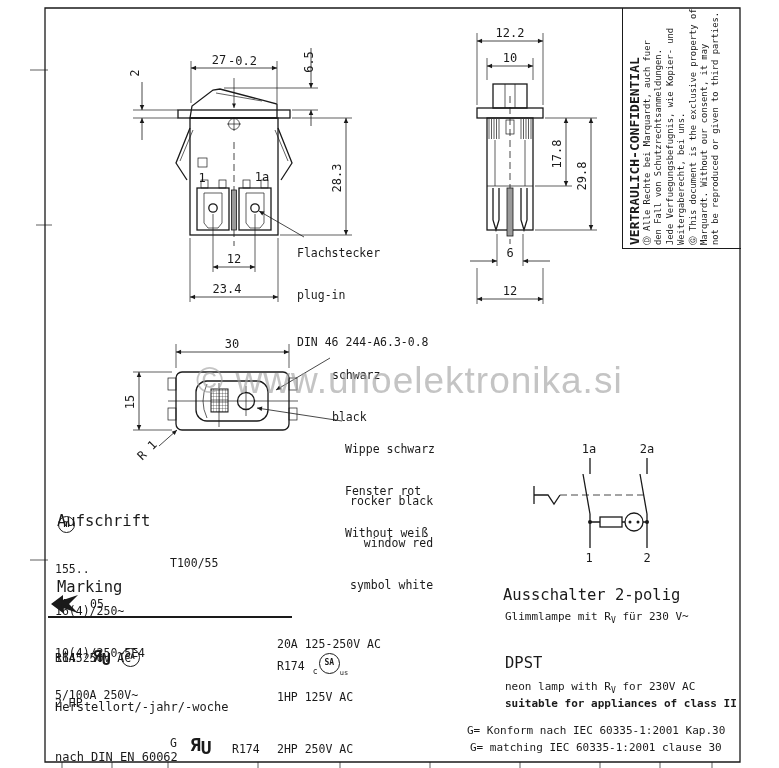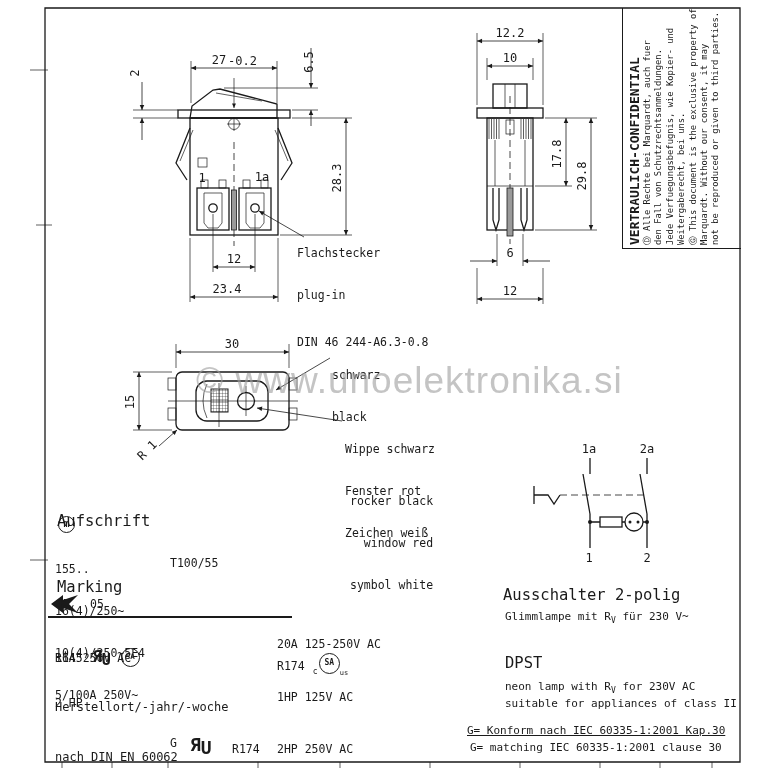--- a/index.html
+++ b/index.html
@@ -221,21 +221,21 @@
   </div>
 
   <div class="abs txt" style="left:332px;top:340px;">
     <div>schwarz</div>
     <div>black</div>
   </div>
 
   <div class="abs txt" style="left:345px;top:414px;">
     <div>Wippe schwarz</div>
     <div>Fenster rot</div>
-    <div>Zeichen weiß</div>
+    <div>Without weiß</div>
   </div>
   <div class="abs txt" style="left:350px;top:466px;text-align:right;">
     <div>rocker black</div>
     <div>window red</div>
     <div>symbol white</div>
   </div>
 
   <div class="abs big" style="left:57px;top:466px;">
     <div>Aufschrift</div>
     <div>Marking</div>
@@ -296,19 +296,19 @@
       <span class="csa" style="position:absolute;left:6px;top:0;width:19px;height:19px;line-height:18px;font-size:8px;">SA</span>
       <span style="position:absolute;left:0;top:14px;font-size:8px;">c</span>
       <span style="position:absolute;left:27px;top:16px;font-size:7px;">us</span>
     </span>
   </div>
 
   <div class="abs big" style="left:503px;top:584px;">Ausschalter 2-polig</div>
   <div class="abs note" style="left:505px;top:610px;"><span>Glimmlampe mit R</span><sub class="rv">V</sub><span> für 230 V~</span></div>
   <div class="abs big" style="left:505px;top:652px;">DPST</div>
   <div class="abs note" style="left:505px;top:680px;"><span>neon lamp with R</span><sub class="rv">V</sub><span> for 230V AC</span></div>
-  <div class="abs note" style="left:505px;top:697px;">suitable for appliances of class II</div>
-  <div class="abs note" style="left:467px;top:724px;text-decoration:underline;">G= Konform nach IEC 60335-1:2001 Kap.30</div>
+  <div class="abs note" style="left:505px;top:697px;font-weight:bold;">suitable for appliances of class II</div>
+  <div class="abs note" style="left:467px;top:724px;">G= Konform nach IEC 60335-1:2001 Kap.30</div>
   <div class="abs note" style="left:470px;top:741px;">G= matching IEC 60335-1:2001 clause 30</div>
 
   <div class="abs watermark" style="left:196px;top:360px;">© www.unoelektronika.si</div>
 
 </div>
 
 </body></html>

